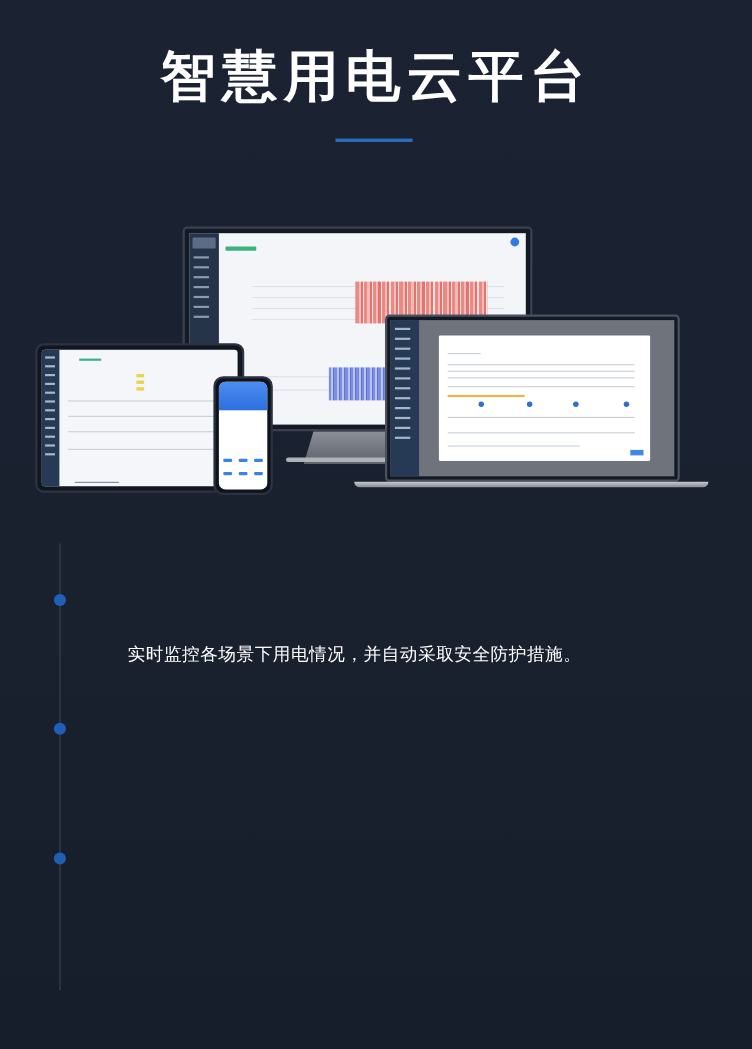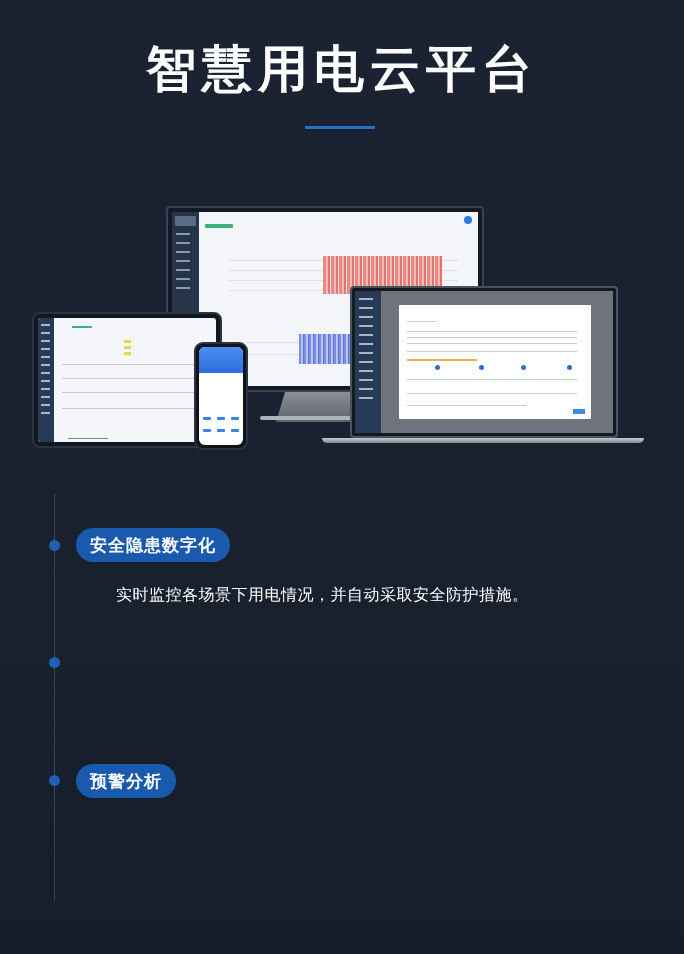--- a/index.html
+++ b/index.html
@@ -206,21 +206,19 @@
         <div class="bl" style="left:4px;top:82px"></div>
         <div class="bl" style="left:18px;top:82px"></div>
         <div class="bl" style="left:32px;top:82px"></div>
       </div>
     </div>
   </div>
 
   <div class="timeline-line"></div>
 
   <div class="tl-dot" style="top:540px"></div>
-  <div class="tag" style="top:528px">安全隐患数字化</div>
   <div class="desc" style="top:582px">实时监控各场景下用电情况，并自动采取安全防护措施。</div>
 
   <div class="tl-dot" style="top:657px"></div>
 
   <div class="tl-dot" style="top:775px"></div>
-  <div class="tag" style="top:764px">预警分析</div>
 
 </div>
 
 </body></html>

